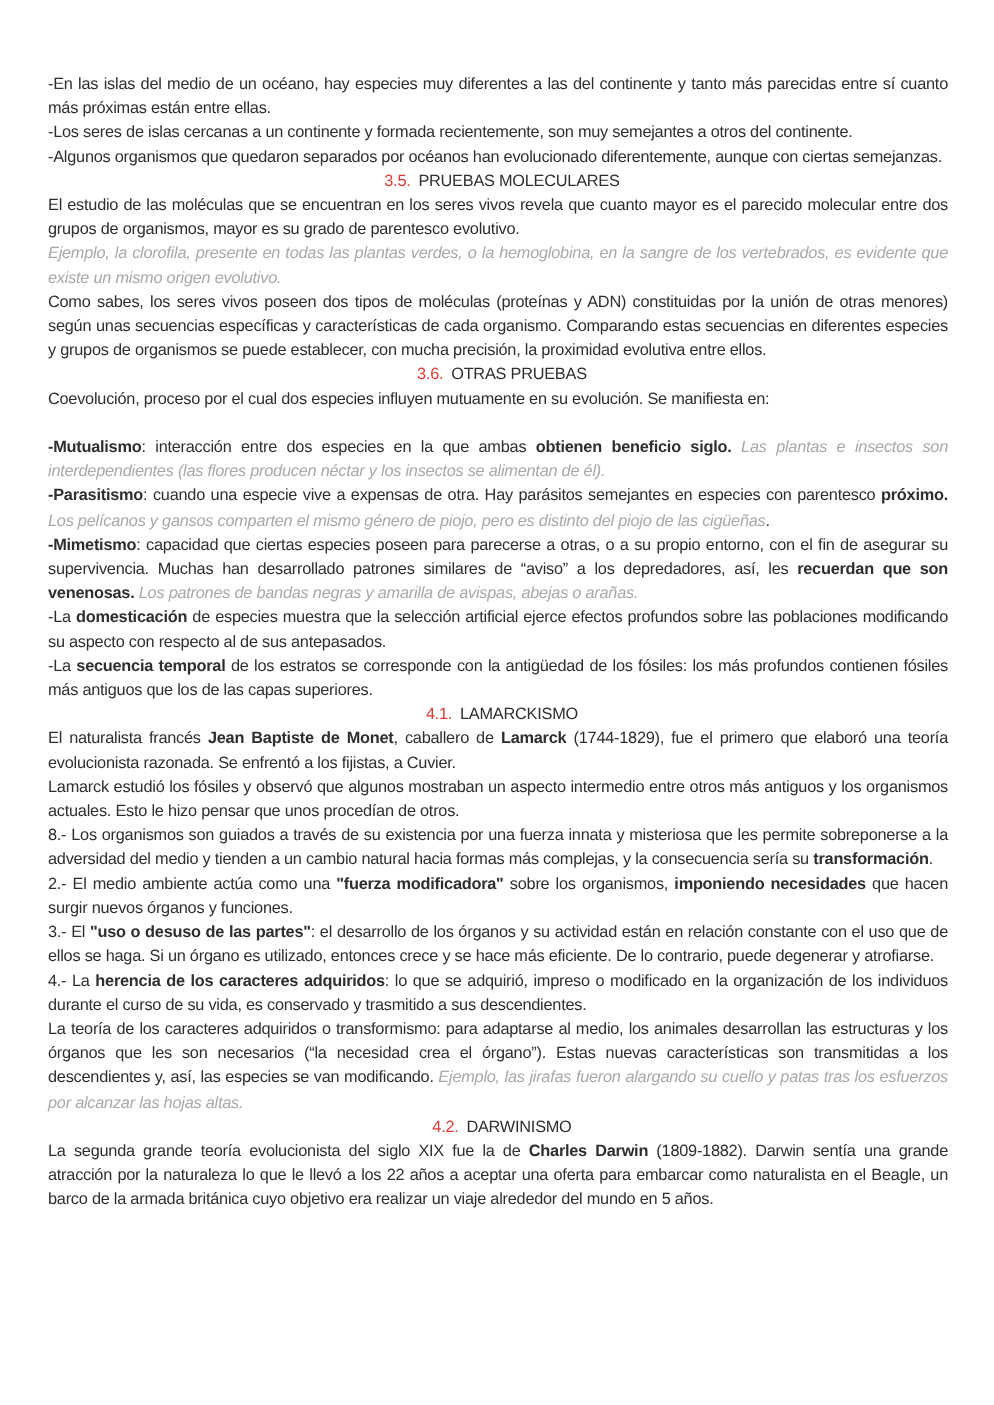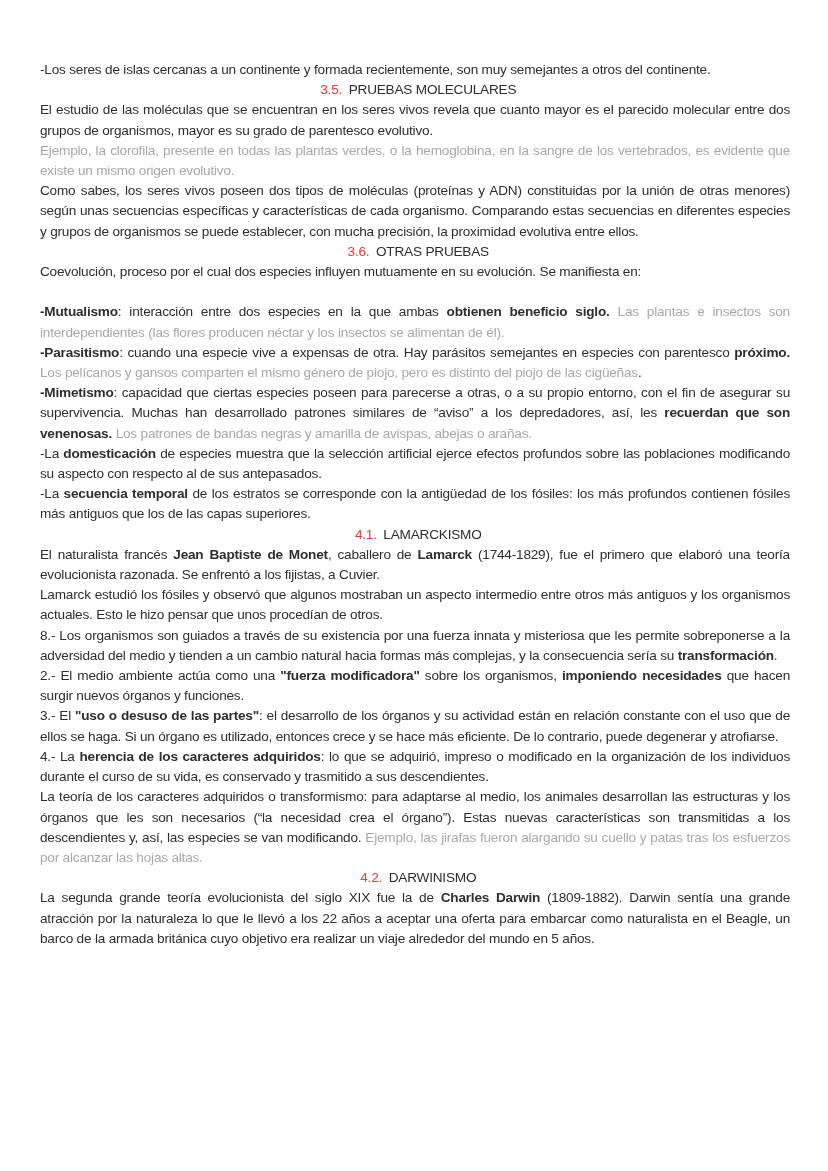--- a/index.html
+++ b/index.html
@@ -44,29 +44,31 @@
   p.heading .hnum{
     color:var(--red);
     display:inline-block;
     min-width:35px;
   }
   p.heading.bold .hnum,
   p.heading.bold .htitle{
     font-weight:700;
   }
   .seg-bold{font-weight:700;}
-  .seg-gray{color:var(--gray);}
+  .seg-gray{color:var(--gray);font-style:italic;}
   .spacer{height:20.2px;}
 </style>
 </head>
 <body>
 
 <div class="page">
   <div class="doc" id="doc-body">
+      <p class="para"><span class="seg-normal">-En las islas del medio de un océano, hay especies muy diferentes a las del continente y tanto más parecidas entre sí cuanto más próximas están entre ellas.</span></p>
       <p class="para"><span class="seg-normal">-Los seres de islas cercanas a un continente y formada recientemente, son muy semejantes a otros del continente.</span></p>
+      <p class="para"><span class="seg-normal">-Algunos organismos que quedaron separados por océanos han evolucionado diferentemente, aunque con ciertas semejanzas.</span></p>
       <p class="heading"><span class="hnum">3.5.</span><span class="htitle">PRUEBAS MOLECULARES</span></p>
       <p class="para"><span class="seg-normal">El estudio de las moléculas que se encuentran en los seres vivos revela que cuanto mayor es el parecido molecular entre dos grupos de organismos, mayor es su grado de parentesco evolutivo.</span></p>
       <p class="para"><span class="seg-gray">Ejemplo, la clorofila, presente en todas las plantas verdes, o la hemoglobina, en la sangre de los vertebrados, es evidente que existe un mismo origen evolutivo.</span></p>
       <p class="para"><span class="seg-normal">Como sabes, los seres vivos poseen dos tipos de moléculas (proteínas y ADN) constituidas por la unión de otras menores) según unas secuencias específicas y características de cada organismo. Comparando estas secuencias en diferentes especies y grupos de organismos se puede establecer, con mucha precisión, la proximidad evolutiva entre ellos.</span></p>
       <p class="heading"><span class="hnum">3.6.</span><span class="htitle">OTRAS PRUEBAS</span></p>
       <p class="para"><span class="seg-normal">Coevolución, proceso por el cual dos especies influyen mutuamente en su evolución. Se manifiesta en:</span></p>
       <div class="spacer"></div>
       <p class="para"><span class="seg-bold">-Mutualismo</span><span class="seg-normal">: interacción entre dos especies en la que ambas </span><span class="seg-bold">obtienen beneficio siglo.</span><span class="seg-normal"> </span><span class="seg-gray">Las plantas e insectos son interdependientes (las flores producen néctar y los insectos se alimentan de él).</span></p>
       <p class="para"><span class="seg-bold">-Parasitismo</span><span class="seg-normal">: cuando una especie vive a expensas de otra. Hay parásitos semejantes en especies con parentesco </span><span class="seg-bold">próximo.</span><span class="seg-normal"> </span><span class="seg-gray">Los pelícanos y gansos comparten el mismo género de piojo, pero es distinto del piojo de las cigüeñas</span><span class="seg-normal">.</span></p>
       <p class="para"><span class="seg-bold">-Mimetismo</span><span class="seg-normal">: capacidad que ciertas especies poseen para parecerse a otras, o a su propio entorno, con el fin de asegurar su supervivencia. Muchas han desarrollado patrones similares de “aviso” a los depredadores, así, les </span><span class="seg-bold">recuerdan que son venenosas.</span><span class="seg-normal"> </span><span class="seg-gray">Los patrones de bandas negras y amarilla de avispas, abejas o arañas.</span></p>

